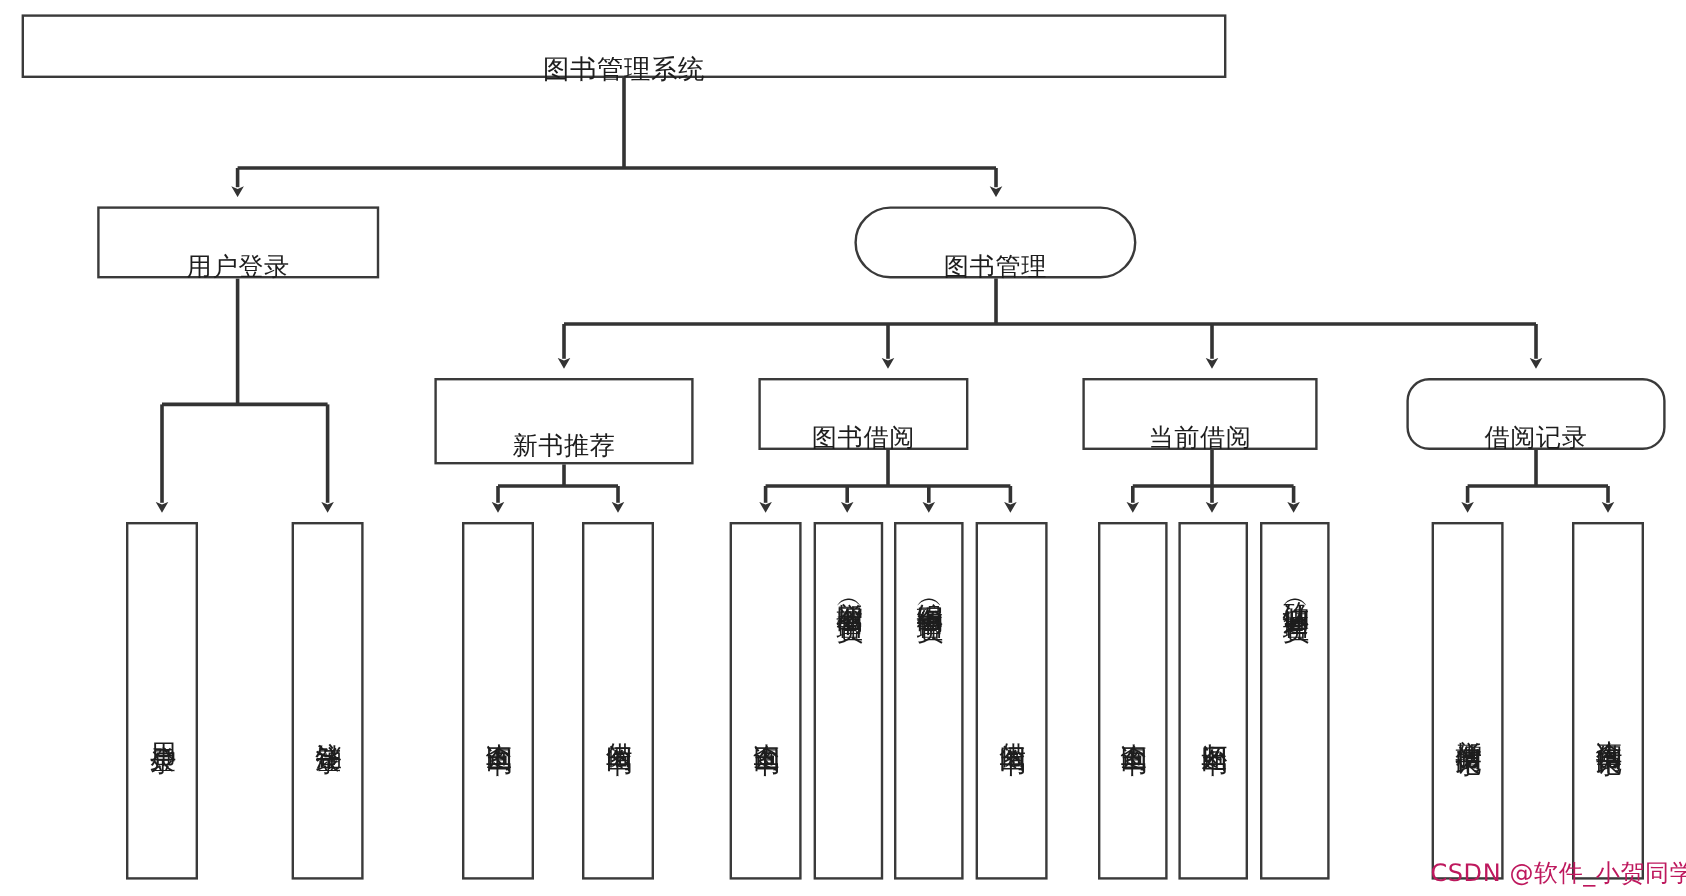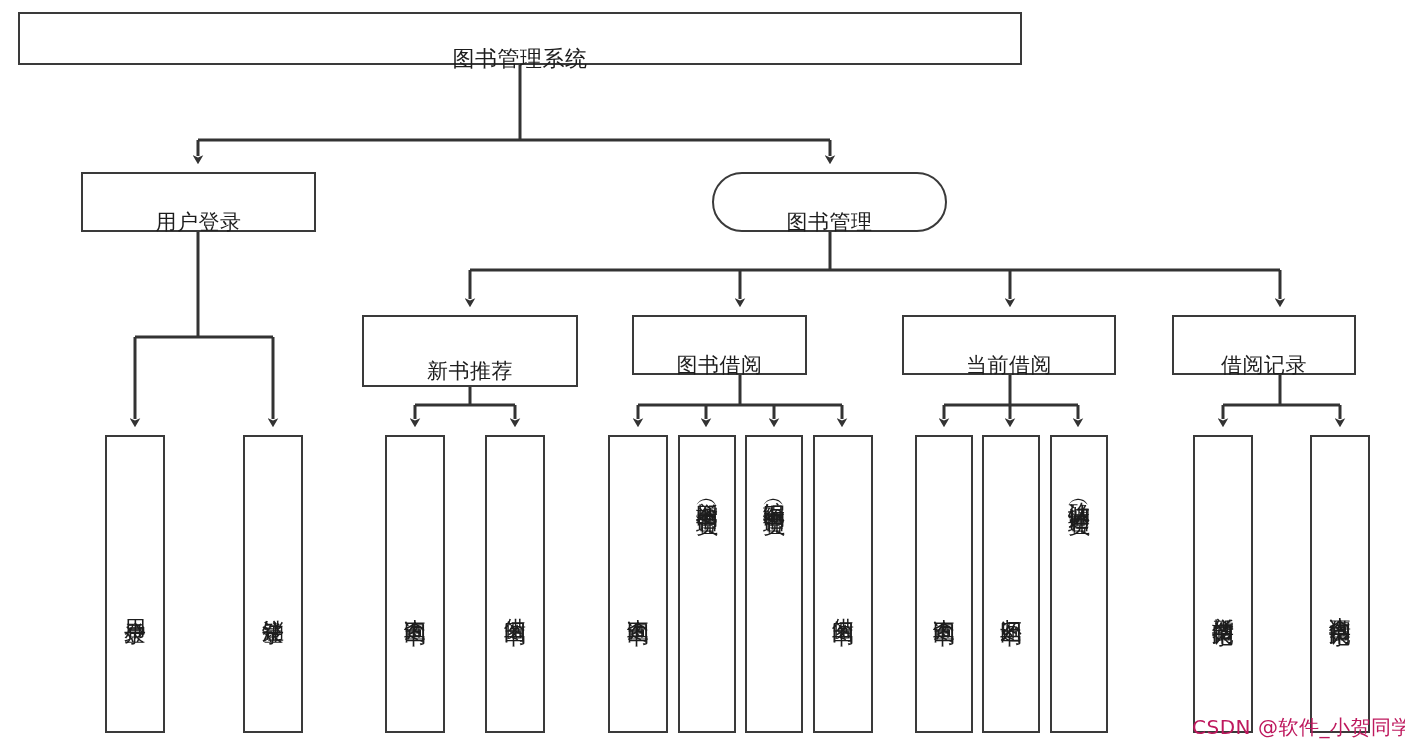--- a/index.html
+++ b/index.html
@@ -145,25 +145,25 @@
   </div>
 
   <div class="node horiz" style="left:362px; top:315px; width:216px; height:72px;">
     <span class="label">新书推荐</span>
   </div>
 
   <div class="node horiz" style="left:632px; top:315px; width:175px; height:60px;">
     <span class="label">图书借阅</span>
   </div>
 
-  <div class="node horiz" style="left:902px; top:315px; width:214px; height:60px;">
+  <div class="node horiz" style="left:902px; top:315px; width:196px; height:60px;">
     <span class="label">当前借阅</span>
   </div>
 
-  <div class="node horiz" style="left:1172px; top:315px; width:184px; height:60px;">
+  <div class="node horiz" style="left:1172px; top:315px; width:216px; height:60px;border-radius:19px;">
     <span class="label">借阅记录</span>
   </div>
 
   <div class="node vert mid" style="left:105px; top:435px; width:60px; height:298px;">
     <span class="label">用户登录</span>
   </div>
 
   <div class="node vert mid" style="left:243px; top:435px; width:60px; height:298px;">
     <span class="label">注销登录</span>
   </div>

